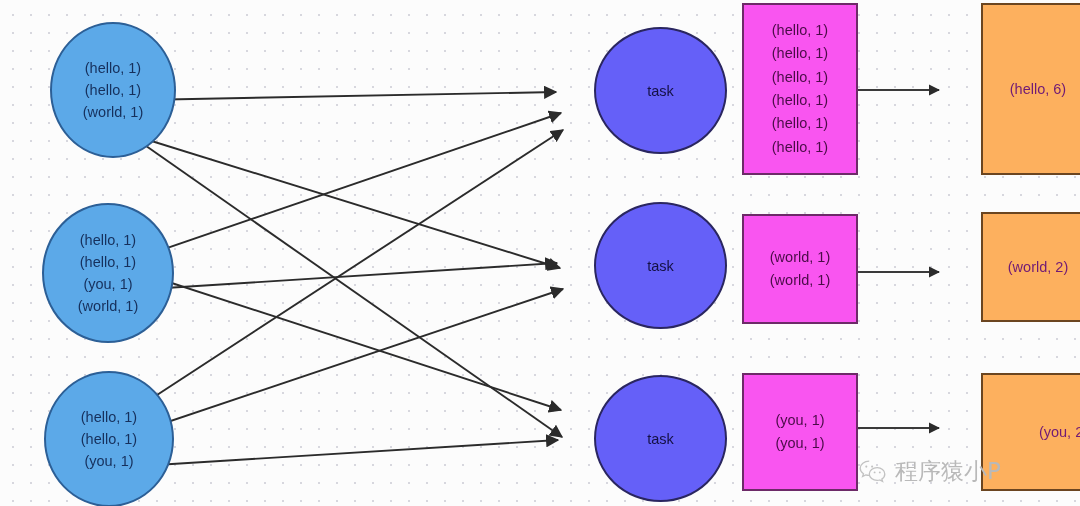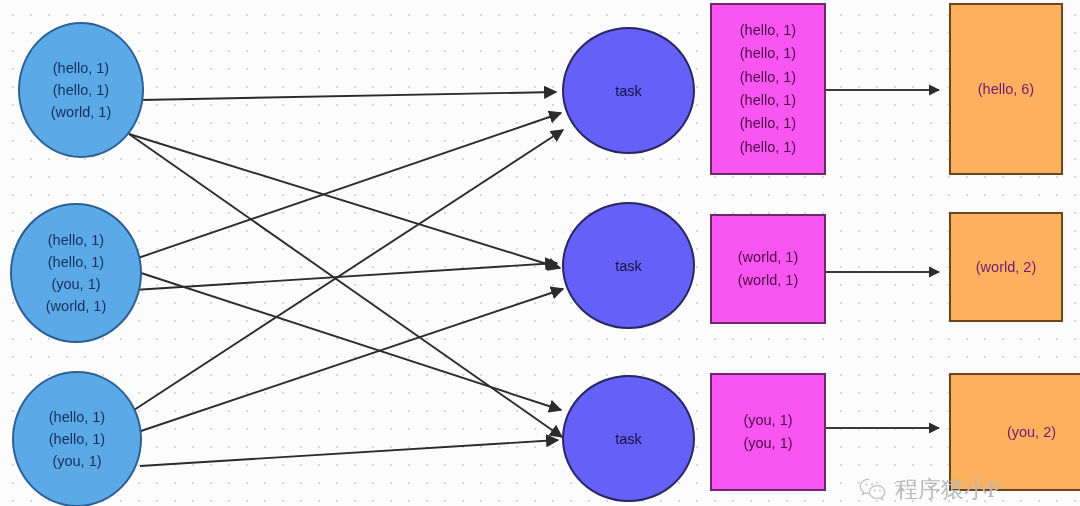--- a/index.html
+++ b/index.html
@@ -25,20 +25,21 @@
     height: 506px;
     pointer-events: none;
   }
   .node {
     position: absolute;
     box-sizing: border-box;
     display: flex;
     flex-direction: column;
     align-items: center;
     justify-content: center;
+    margin-left: 32px;
   }
   .src-circle {
     border-radius: 50%;
     background: #5CA9E8;
     border: 2px solid #2c5f96;
     color: #16305c;
     font-size: 14.5px;
     line-height: 1.52;
     text-align: center;
   }
@@ -170,21 +171,21 @@
   </div>
 
   <div class="node orange-box" style="left:949px; top:212px; width:114px; height:110px;">
     <span>(world, 2)</span>
   </div>
 
   <div class="node orange-box" style="left:949px; top:373px; width:133px; height:118px;padding-left:32px;">
     <span>(you, 2)</span>
   </div>
 
-  <div class="watermark" style="left:858px; top:474px;font-family:Liberation Serif, serif;">
+  <div class="watermark" style="left:858px; top:456px;">
     <span>
       <svg width="30" height="26" viewBox="0 0 30 26" xmlns="http://www.w3.org/2000/svg">
         <g fill="none" stroke="#c2c2c2" stroke-width="1.3">
           <path d="M11.2 2.2C6.2 2.2 2.2 5.4 2.2 9.3c0 2.2 1.3 4.2 3.3 5.5l-0.9 2.7 3.1-1.6c1 0.3 2.1 0.5 3.2 0.5 0.3 0 0.6 0 0.9 0"></path>
           <path d="M19.2 8.6c-4.4 0-7.9 2.9-7.9 6.4s3.5 6.4 7.9 6.4c0.9 0 1.8-0.1 2.6-0.4l2.8 1.5-0.8-2.4c1.8-1.2 3-3 3-5.1 0-3.5-3.5-6.4-7.6-6.4z"></path>
         </g>
         <g fill="#c2c2c2">
           <circle cx="8.3" cy="7.6" r="1.05"></circle>
           <circle cx="14.1" cy="7.6" r="1.05"></circle>
           <circle cx="16.6" cy="13.4" r="0.95"></circle>

